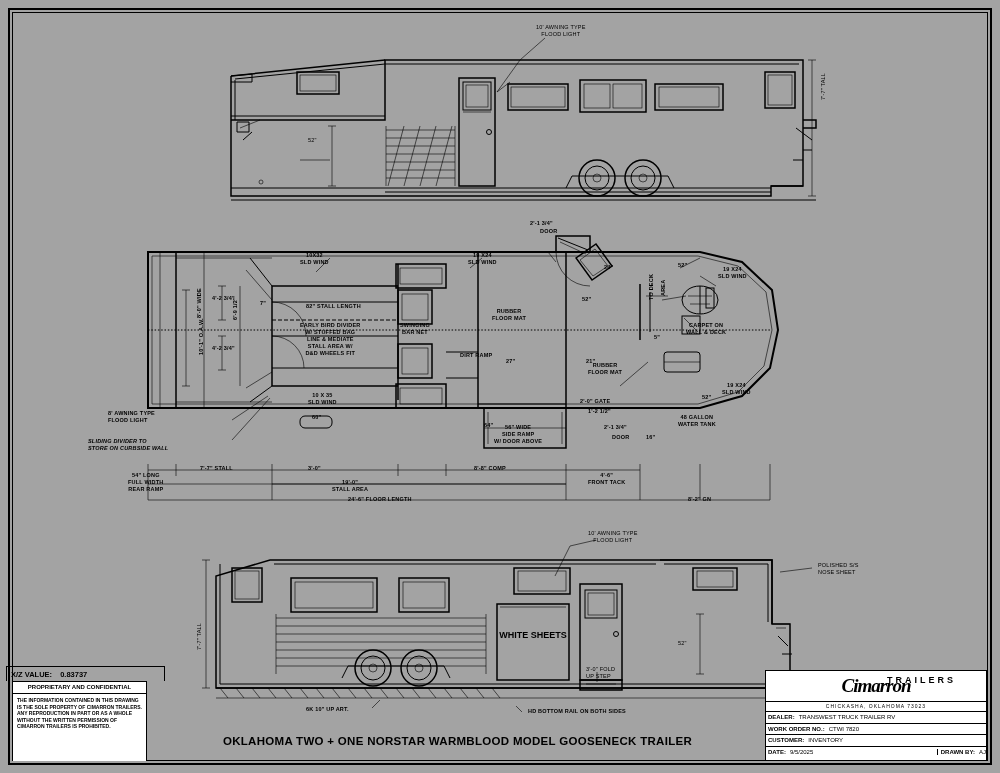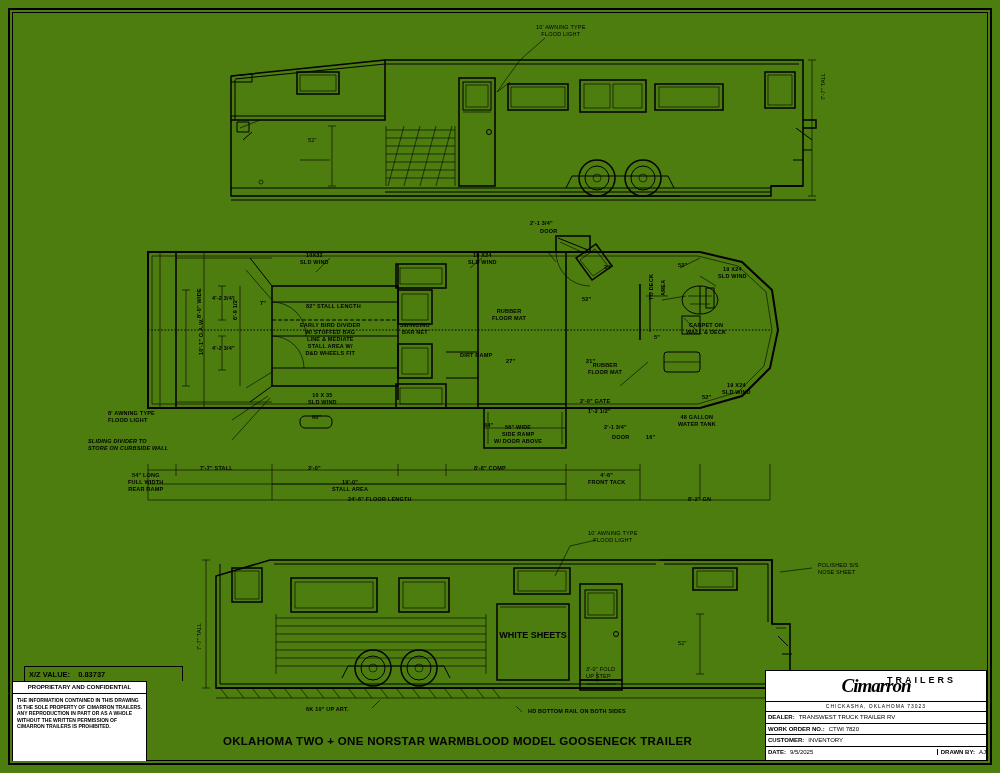--- a/index.html
+++ b/index.html
@@ -1,17 +1,17 @@
 <!DOCTYPE html>
 <html><head>
 <meta charset="utf-8">
 <style>
   html,body{margin:0;padding:0;background:#fff;}
   body{width:1000px;height:773px;font-family:"Liberation Sans",sans-serif;color:#000;overflow:hidden;}
-  #sheet{position:relative;width:1000px;height:773px;background:#4d7c0f;}
+  #sheet{position:relative;width:1000px;height:773px;background:#a3a3a3;}
   .border-outer{position:absolute;left:8px;top:8px;width:984px;height:757px;border:2px solid #000;box-sizing:border-box;}
   .border-inner{position:absolute;left:12px;top:12px;width:976px;height:749px;border:1px solid #000;box-sizing:border-box;}
   .lbl{position:absolute;font-size:5.5px;line-height:1.25;letter-spacing:.2px;white-space:pre;text-transform:uppercase;}
   .lbl.b{font-weight:bold;}
   .lbl.i{font-style:italic;}
   .lbl.c{text-align:center;}
   svg{position:absolute;left:0;top:0;width:1000px;height:773px;pointer-events:none;}
   .ln{stroke:#000;fill:none;}
   .t1{stroke-width:1;}
   .t15{stroke-width:1.5;}
@@ -21,21 +21,21 @@
   .dot{stroke-dasharray:1.5 1.8;}
   
   #titleblock{position:absolute;left:765px;top:670px;width:222px;height:91px;border:1.5px solid #000;box-sizing:border-box;background:#fff;}
   #tb-logo{height:30px;border-bottom:1.5px solid #000;display:flex;align-items:center;justify-content:center;position:relative;}
   .tb-row{display:flex;border-bottom:1px solid #000;height:10.5px;align-items:center;font-size:6px;}
   .tb-row:last-child{border-bottom:none;}
   .tb-k{font-weight:bold;padding-left:2px;white-space:nowrap;}
   .tb-v{padding-left:4px;white-space:nowrap;}
   .tb-sub{font-size:5px;text-align:center;letter-spacing:1px;border-bottom:1px solid #000;height:9px;line-height:9px;}
   #prop{position:absolute;left:13px;top:681px;width:134px;height:80px;border-top:1.5px solid #000;border-right:1.5px solid #000;box-sizing:border-box;background:#fff;}
-  #xz{position:absolute;left:24px;top:666px;width:159px;height:15px;border:1.5px solid #000;border-bottom:none;box-sizing:border-box;display:flex;align-items:center;font-size:7.5px;font-weight:bold;}
+  #xz{position:absolute;left:6px;top:666px;width:159px;height:15px;border:1.5px solid #000;border-bottom:none;box-sizing:border-box;display:flex;align-items:center;font-size:7.5px;font-weight:bold;}
   #maintitle{position:absolute;left:160px;top:735px;width:595px;text-align:center;font-size:11.5px;font-weight:bold;letter-spacing:.3px;}
   .logo-word{font-family:"Liberation Serif",serif;font-style:italic;font-weight:bold;font-size:19px;letter-spacing:-1px;}
   .logo-word2{font-family:"Liberation Sans",sans-serif;font-weight:bold;font-size:9px;letter-spacing:3px;}
   .wsheet{position:absolute;font-weight:bold;font-size:9px;text-align:center;line-height:1.15;}
 </style>
 </head>
 <body>
 
 <div id="sheet">
 

